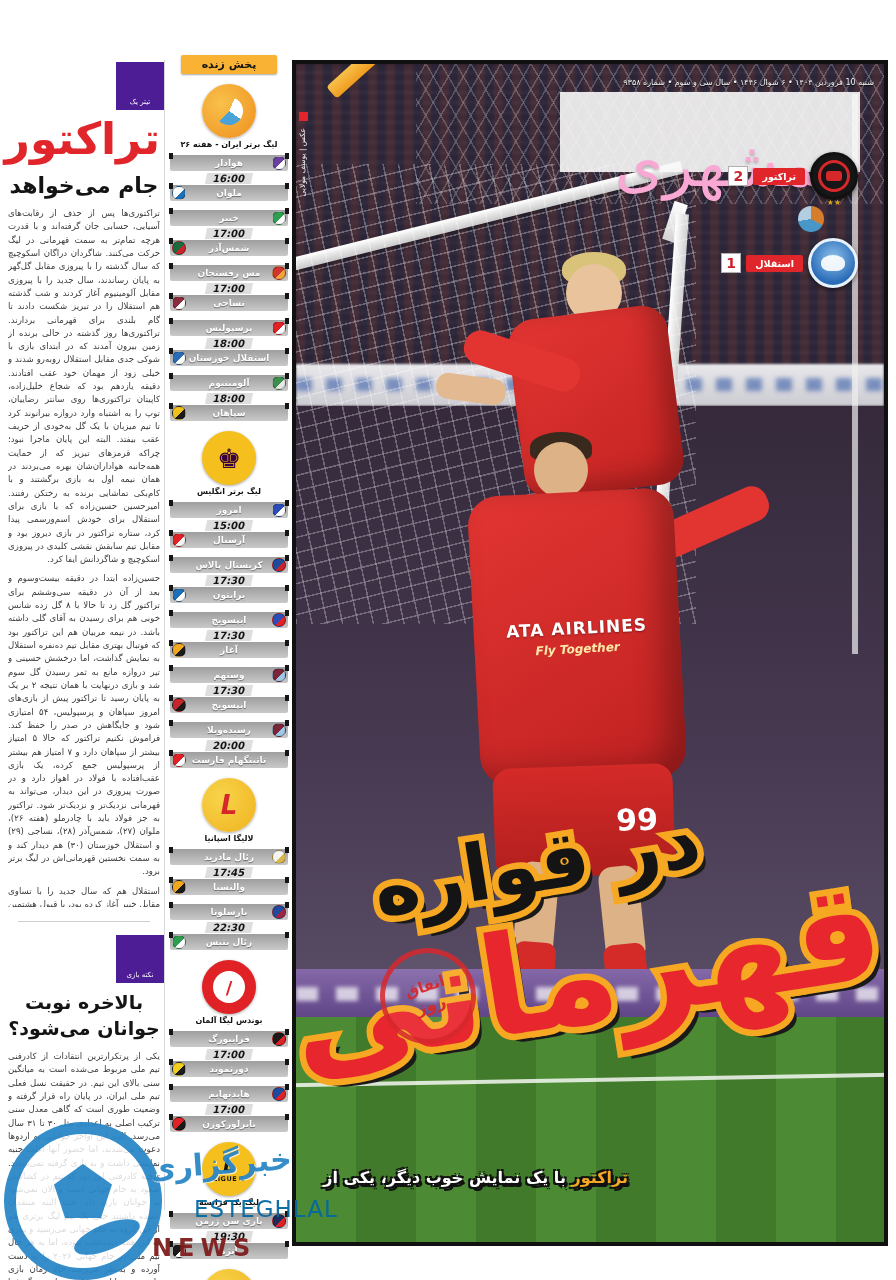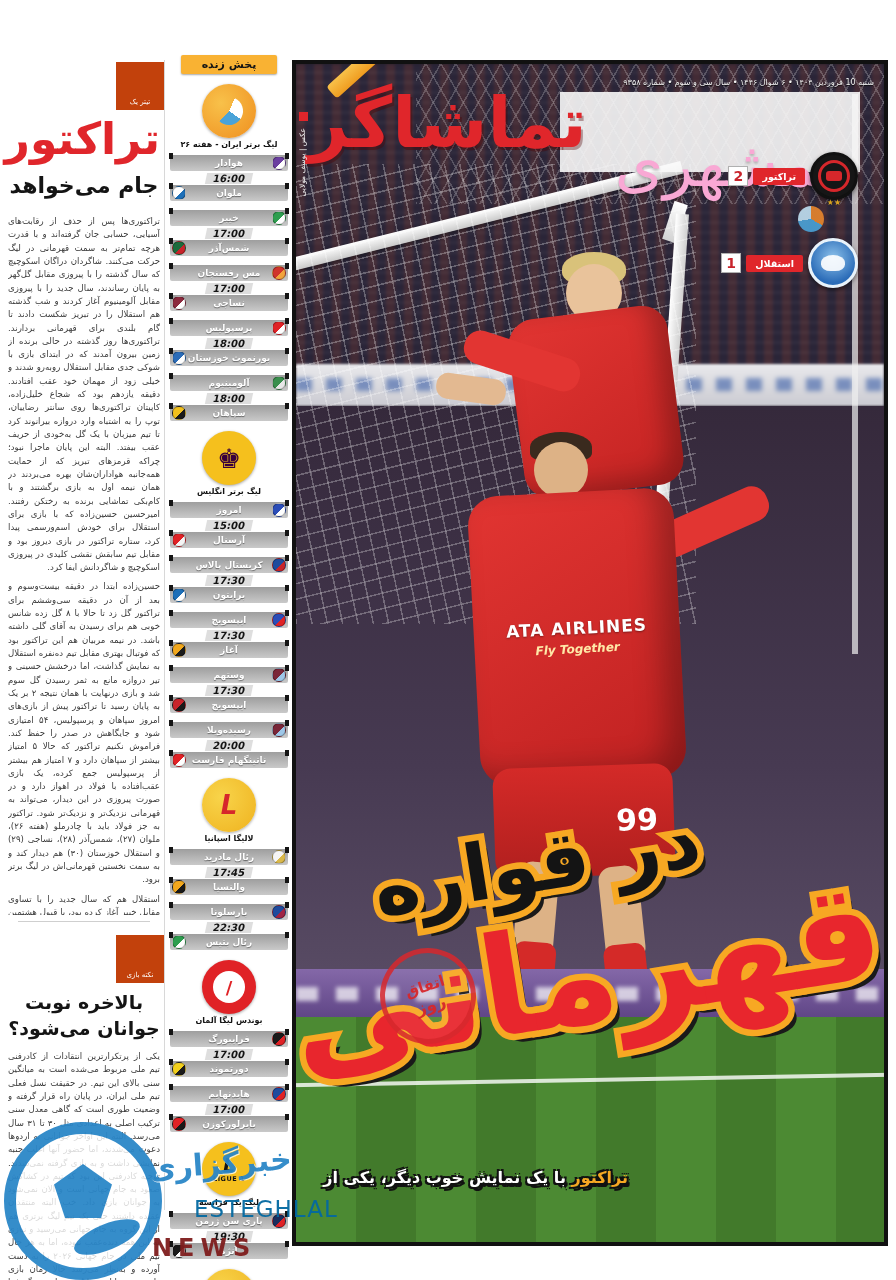--- a/index.html
+++ b/index.html
@@ -2,29 +2,29 @@
 <html lang="fa" dir="rtl"><head>
 <meta charset="utf-8">
 <style>
   * { margin:0; padding:0; box-sizing:border-box; }
   html,body { background:#ffffff; }
   body { font-family:"DejaVu Sans","Liberation Sans",sans-serif; }
   #page { position:relative; width:896px; height:1280px; background:#fff; overflow:hidden; direction:rtl; }
 
   
   .col-articles { position:absolute; left:8px; top:55px; width:152px; }
-  .red-tab { position:absolute; width:48px; height:48px; background:#c2410c; color:#fff;
+  .red-tab { position:absolute; width:48px; height:48px; background:#4c1d95; color:#fff;
              display:flex; align-items:flex-end; justify-content:center; font-size:7px; padding-bottom:4px; }
   .tab1 { left:108px; top:7px; }
   .tab2 { left:108px; top:880px; }
   .a1-title { position:absolute; top:58px; left:0; width:152px; text-align:center;
               color:#e0262b; font-size:44px; font-weight:900; letter-spacing:-1px; }
   .a1-sub   { position:absolute; top:118px; left:0; width:152px; text-align:center;
               color:#141414; font-size:22px; font-weight:900; }
-  .a1-body  { position:absolute; top:160px; left:0; width:152px; height:700px; overflow:hidden; }
+  .a1-body  { position:absolute; top:152px; left:0; width:152px; height:700px; overflow:hidden; }
   .para { font-size:8.6px; line-height:1.55; color:#3a3a3a; text-align:justify; text-align-last:right; margin-bottom:6px; }
   .a-divider { position:absolute; top:866px; left:10px; width:132px; border-top:1px solid #cfcfcf; }
   .a2-title { position:absolute; top:935px; left:0; width:152px; text-align:center;
               color:#141414; font-size:19px; font-weight:900; line-height:1.35; }
   .a2-body  { position:absolute; top:995px; left:0; width:152px; height:230px; overflow:hidden; }
   .col-divider { position:absolute; left:164px; top:60px; height:1150px; border-left:1px solid #d8d8d8; }
 
   
   .col-fixtures { position:absolute; left:170px; top:55px; width:118px; }
   .live-header { width:96px; margin:0 auto; background:#f9b233; color:#141414; font-weight:900;
@@ -290,21 +290,21 @@
           <div class="match">
             <div class="team-bar home">
               <span class="team-logo" style="background: linear-gradient(135deg, rgb(224, 34, 38) 55%, rgb(255, 255, 255) 55%);"></span>
               <span>پرسپولیس</span>
             </div>
             <div class="time-row">
               <span class="time-chip">18:00</span>
             </div>
             <div class="team-bar away">
               <span class="team-logo" style="background: linear-gradient(135deg, rgb(43, 108, 184) 55%, rgb(255, 255, 255) 55%);"></span>
-              <span>بورنموث خوزستان</span>
+              <span>استقلال خوزستان</span>
             </div>
           </div>
           <div class="match">
             <div class="team-bar home">
               <span class="team-logo" style="background: linear-gradient(135deg, rgb(58, 143, 77) 55%, rgb(232, 232, 232) 55%);"></span>
               <span>آلومینیوم</span>
             </div>
             <div class="time-row">
               <span class="time-chip">18:00</span>
             </div>
@@ -512,21 +512,20 @@
       </div>
 
       <div class="adboard-bottom"></div>
       <div class="pitch"></div>
       <div class="pitch-line"></div>
 
       <div class="masthead">
         <div class="date-line">شنبه 10 فروردین ۱۴۰۴ • ۶ شوال ۱۴۴۶ • سال سی و سوم • شماره ۹۳۵۸</div>
         <div class="white-box"></div>
         <div class="title-dark">همشهری</div>
-        <div class="title-red">تماشاگر</div>
         <div class="pencil"></div>
       </div>
       <div class="credit-sq"></div>
       <div class="photo-credit">عکس | یوسف مولایی</div>
 
       <div class="score">
         <div class="score-row">
           <span class="score-box">2</span>
           <span class="score-pill">تراکتور</span>
           <span class="badge badge-tractor">

